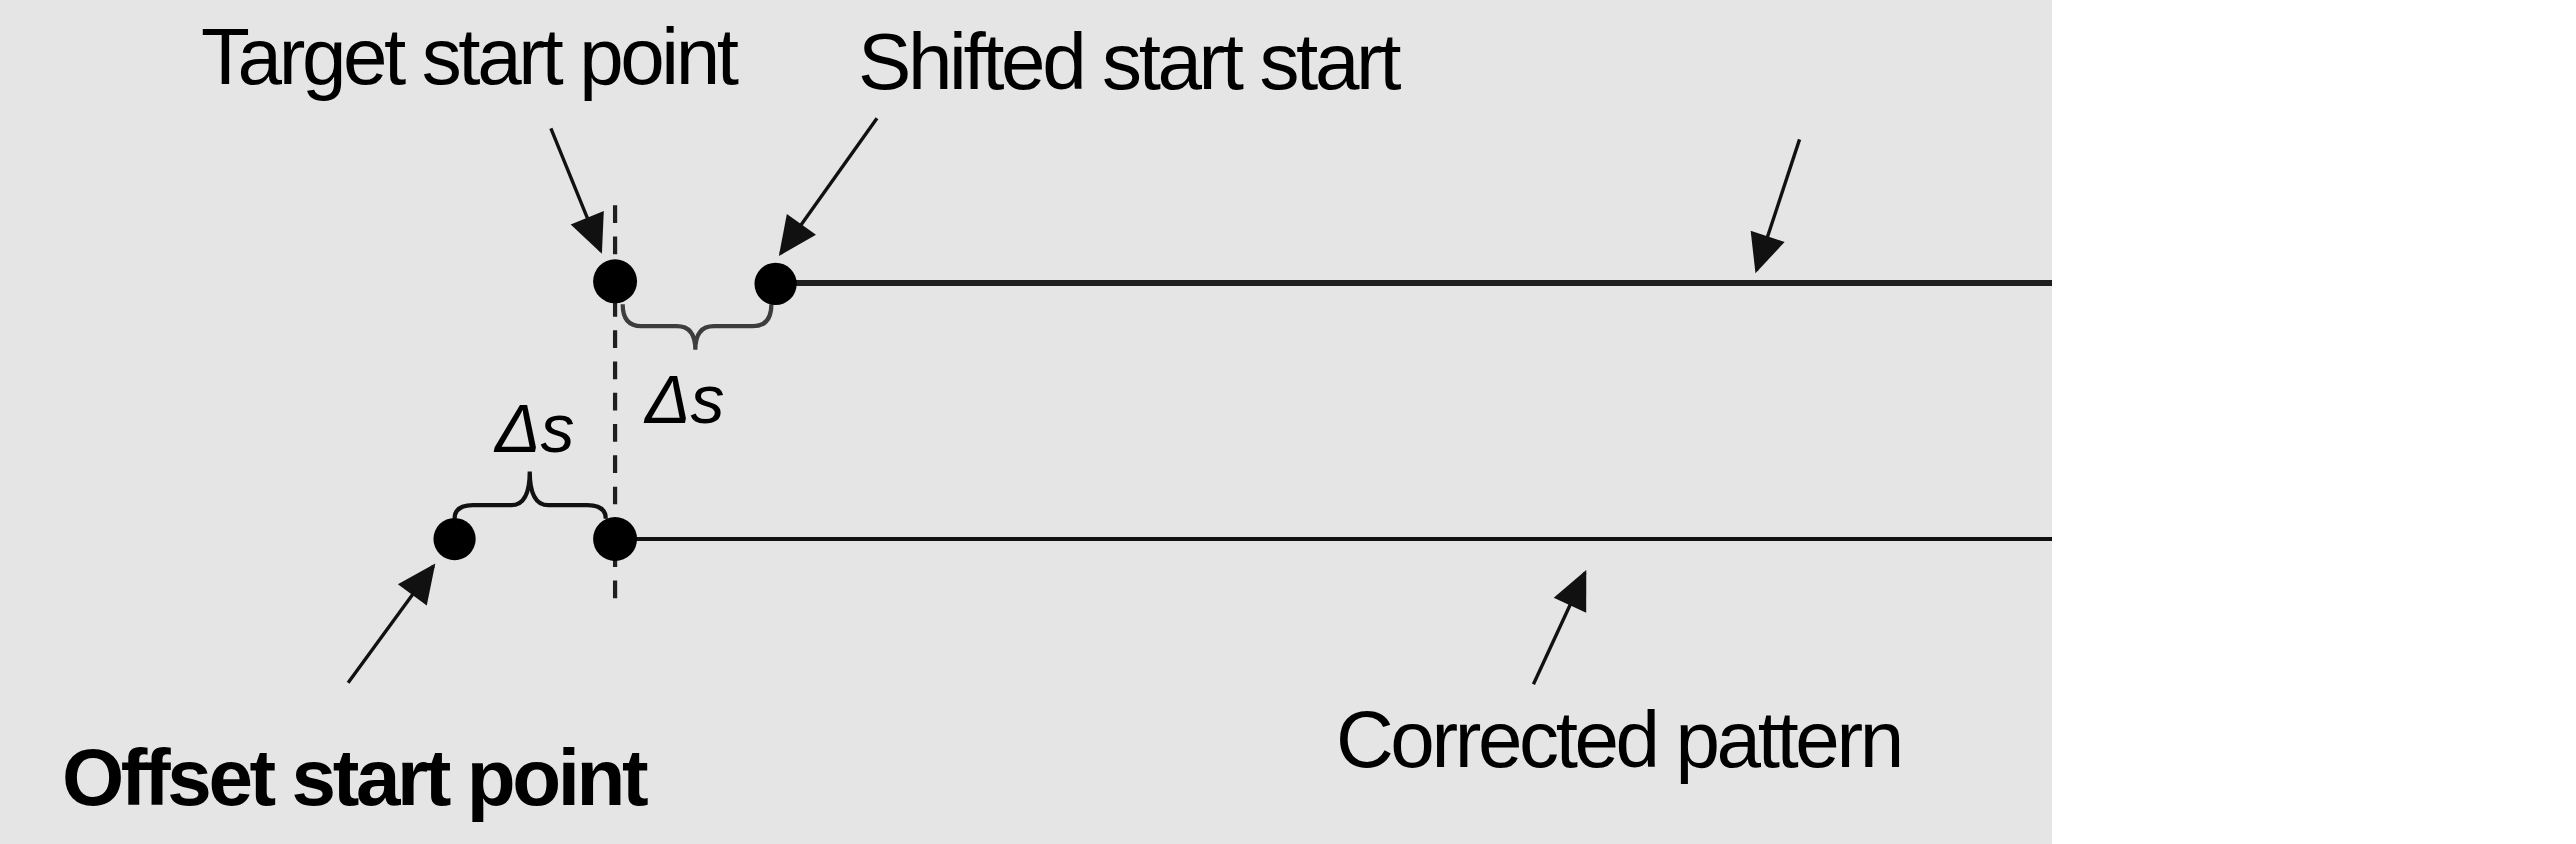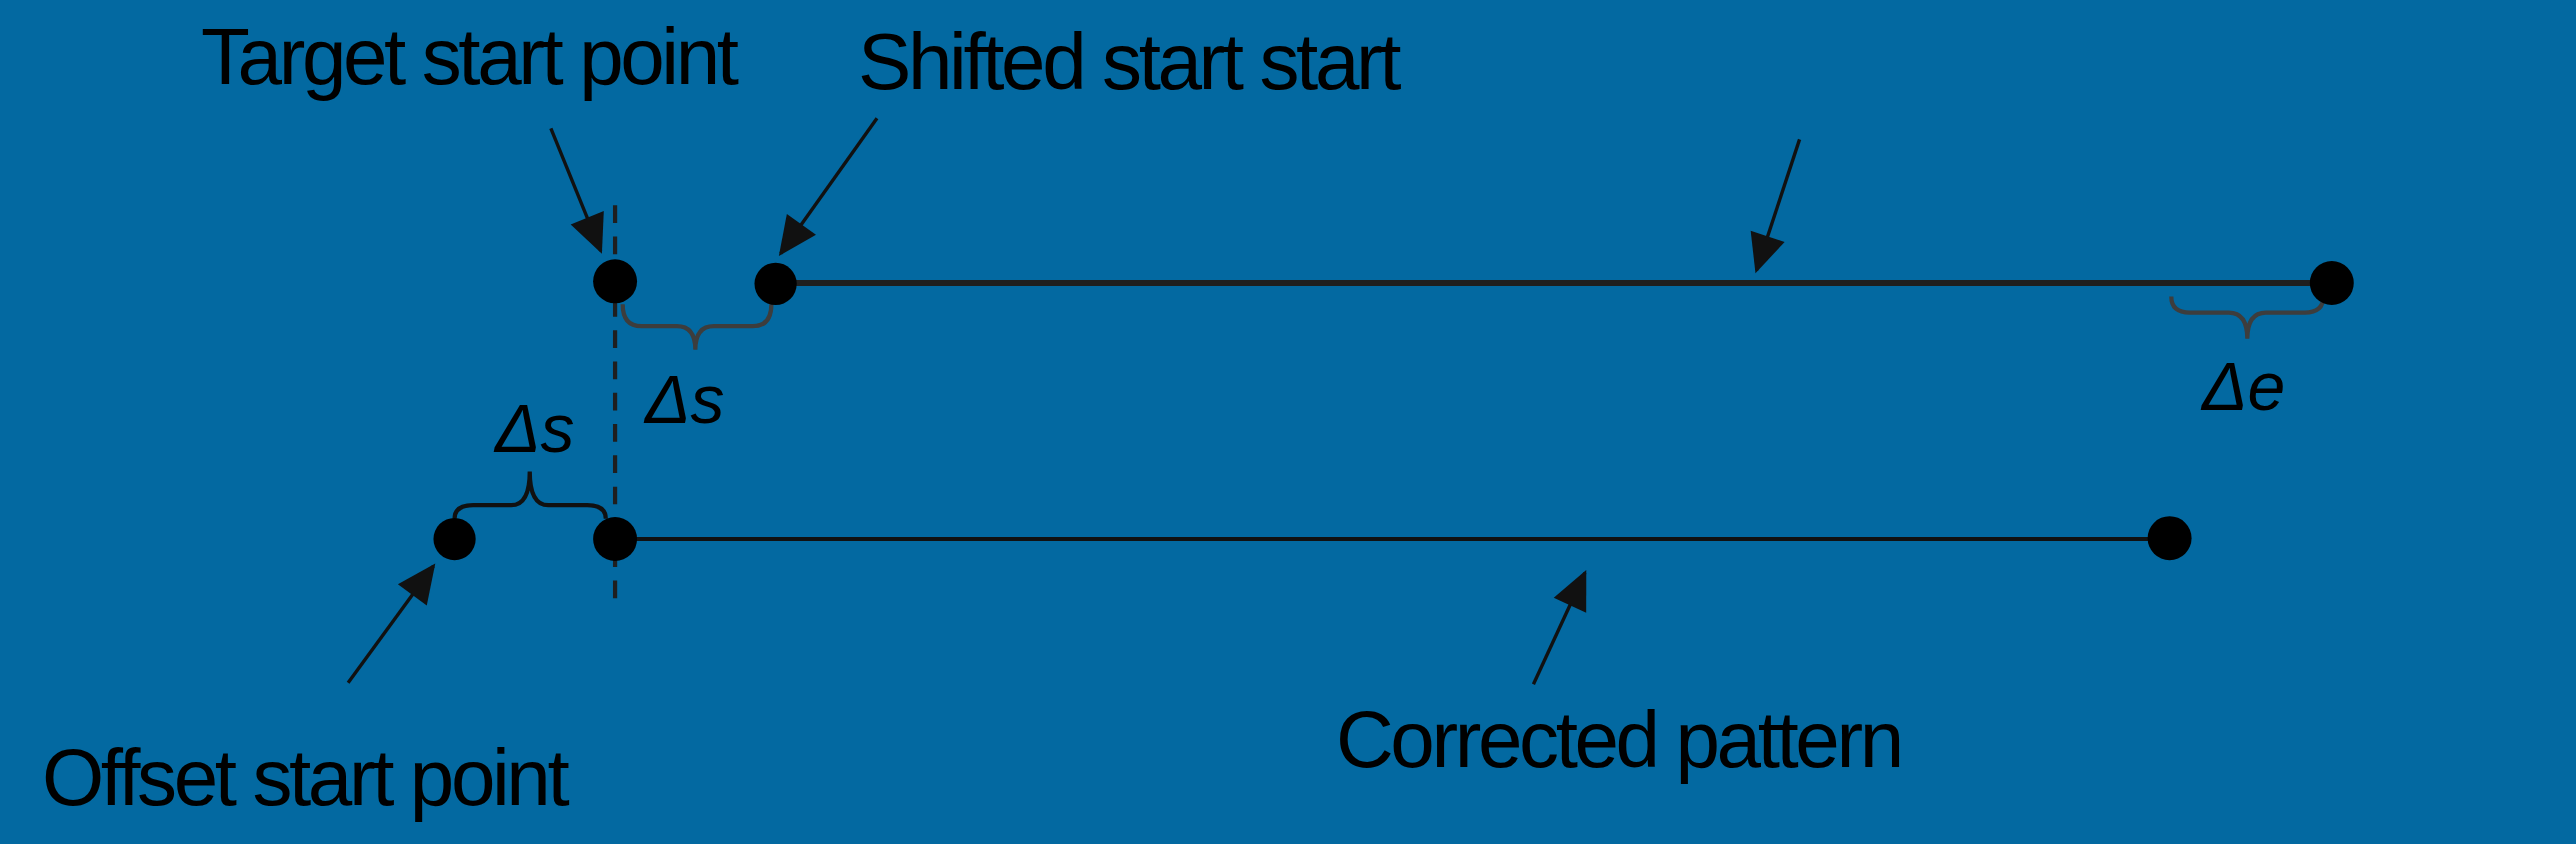--- a/index.html
+++ b/index.html
@@ -1,19 +1,19 @@
 <!DOCTYPE html>
 <html style="font-size:13.5px"><head>
 <meta charset="utf-8">
 <style>
   html,body{margin:0;padding:0;background:#fff;}
   .canvas{
     position:relative;
-    width:2576px;height:844px;
-    background:#0369a1;
+    width:2052px;height:844px;
+    background:#e5e5e5;
     font-family:"Liberation Sans", sans-serif;
     overflow:hidden;
     text-align:right;
   }
   .diagram-svg{position:absolute;left:0;top:0;}
   .lbl{
     position:absolute;
     color:#000;
     font-size:80px;
     letter-spacing:-3.4px;
@@ -66,21 +66,21 @@
     <circle cx="538" cy="638" r="25" fill="#000"></circle>
     <circle cx="728" cy="638" r="26" fill="#000"></circle>
     <circle cx="2568" cy="637" r="26" fill="#000"></circle>
   </svg>
 
   <div class="lbl" style="left:201px;top:17px;">Target start point</div>
 
   <div class="lbl" style="left:858px;top:22px;">Shifted start start</div>
 
 
-  <div class="lbl" style="left:42px;top:738px;">Offset start point</div>
+  <div class="lbl" style="left:62px;top:738px;font-weight:bold;">Offset start point</div>
 
   <div class="lbl" style="left:1328px;top:700px;margin-left:8px;">Corrected pattern</div>
 
   <div class="sym" style="left:645px;top:365px;">Δs</div>
 
   <div class="sym" style="left:495px;top:394px;">Δs</div>
 
   <div class="sym" style="left:2202px;top:352px;">Δe</div>
 
 </div>

